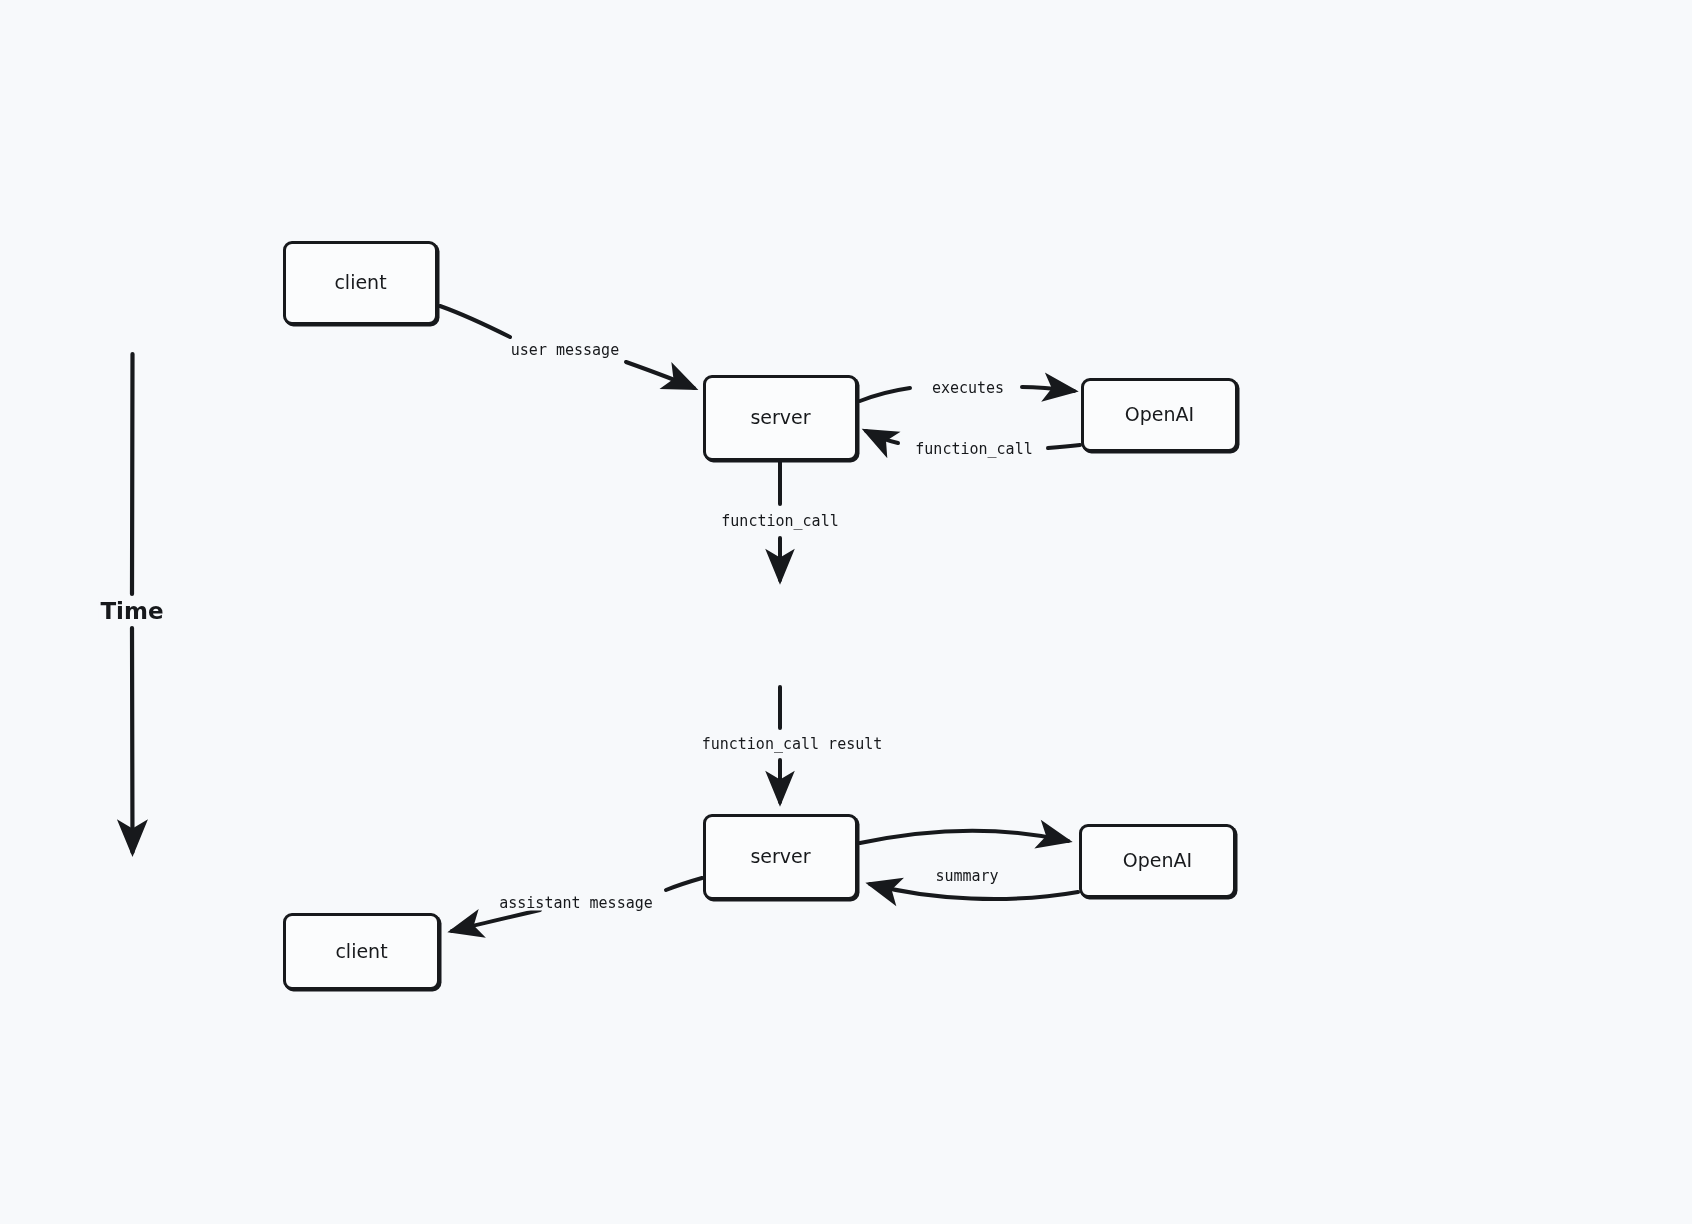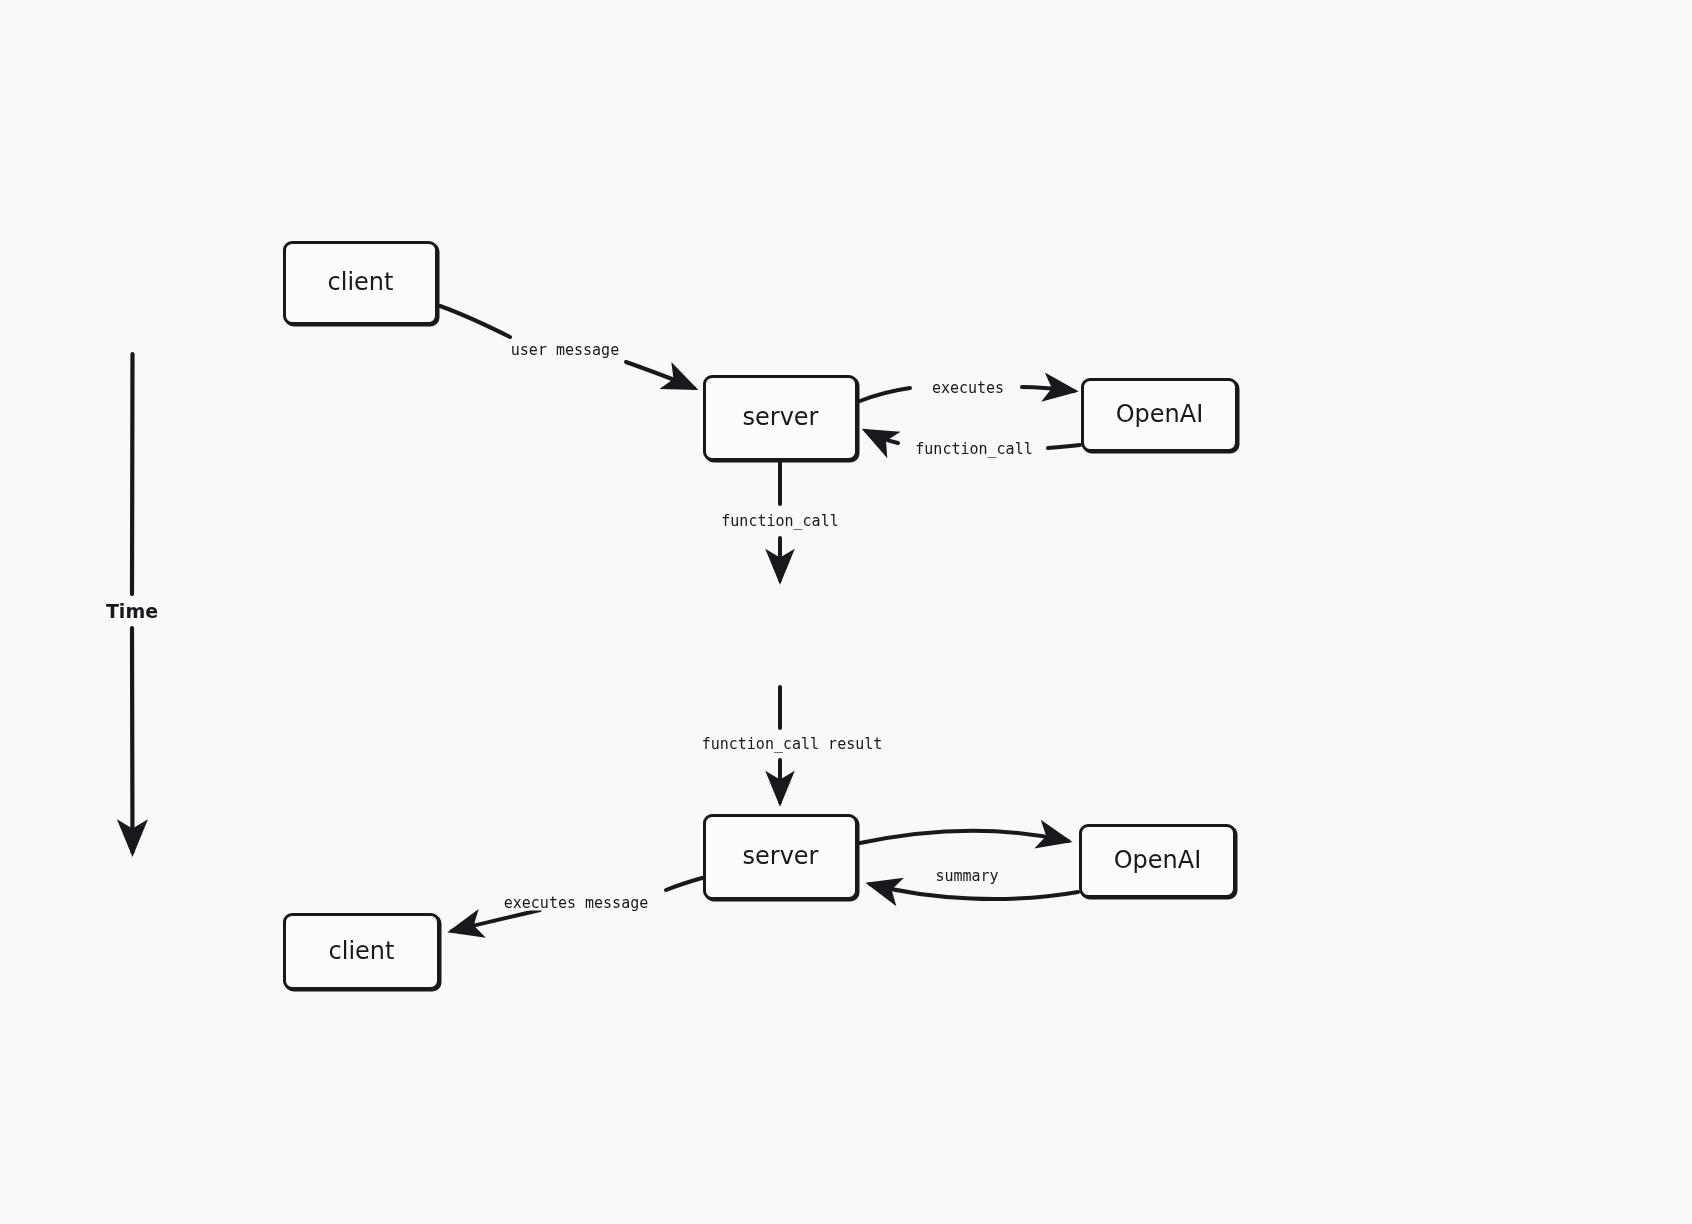--- a/index.html
+++ b/index.html
@@ -49,21 +49,21 @@
     box-sizing: border-box;
     background: #fbfcfd;
     border: 3.5px solid #17191c;
     border-radius: 9px;
     display: flex;
     align-items: center;
     justify-content: center;
     text-align: center;
     color: #17191c;
     font-family: "DejaVu Sans", "Liberation Sans", sans-serif;
-    font-size: 24px;
+    font-size: 19px;
     line-height: 1.22;
     box-shadow: 1.5px 1.5px 0 0 #17191c;
   }
   .node-label {
     display: block;
     white-space: pre-line;
   }
 
   
   .edge-label {
@@ -77,21 +77,21 @@
     line-height: 1;
   }
   .edge-label.centered {
     transform: translate(-50%, -50%);
   }
 
   
   .axis-label {
     position: absolute;
     font-family: "DejaVu Sans", "Liberation Sans", sans-serif;
-    font-size: 19px;
+    font-size: 23px;
     font-weight: 700;
     color: #17191c;
     white-space: nowrap;
     background: #f7f9fb;
     padding: 0 2px;
     transform: translate(-50%, -50%);
   }
 </style>
 </head>
 <body>
@@ -184,15 +184,15 @@
   <div class="edge-label centered" style="left:968px; top:388px;">executes</div>
 
   <div class="edge-label centered" style="left:974px; top:449px;">function_call</div>
 
   <div class="edge-label centered" style="left:780px; top:521px;">function_call</div>
 
   <div class="edge-label centered" style="left:780px; top:744px;margin-left:12px;">function_call result</div>
 
   <div class="edge-label centered" style="left:967px; top:864px;margin-top:12px;">summary</div>
 
-  <div class="edge-label centered" style="left:576px; top:903px;">executes message</div>
+  <div class="edge-label centered" style="left:576px; top:903px;">assistant message</div>
 
 </div>
 
 </body></html>

